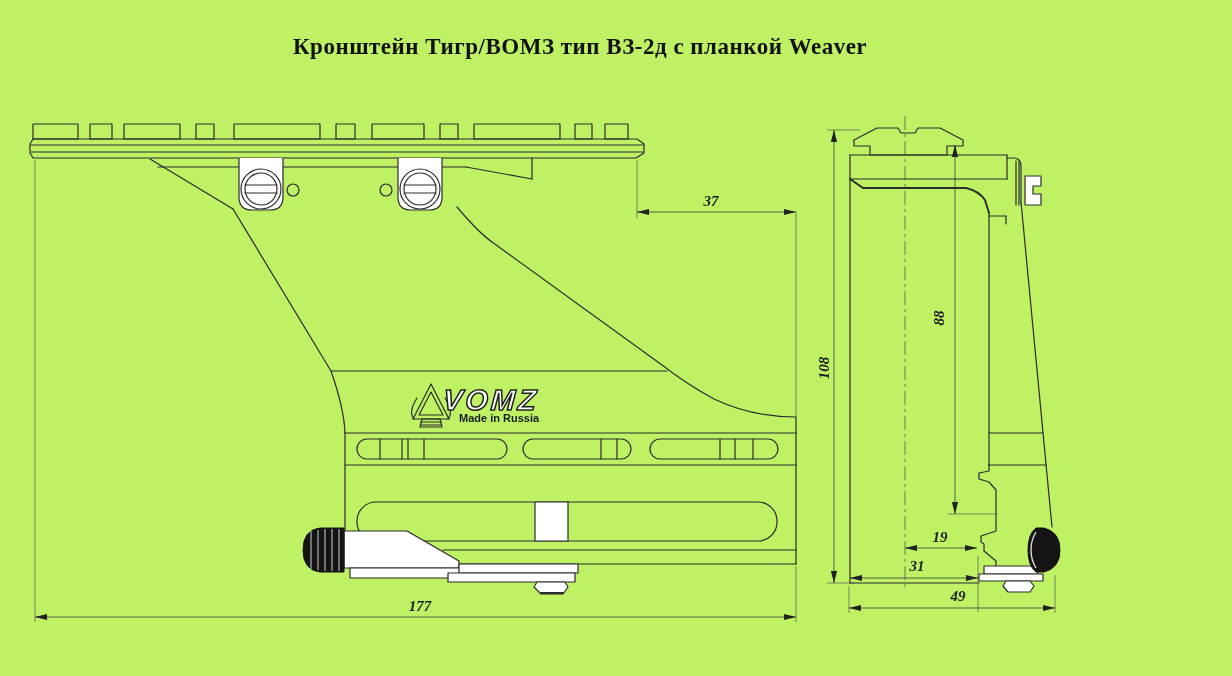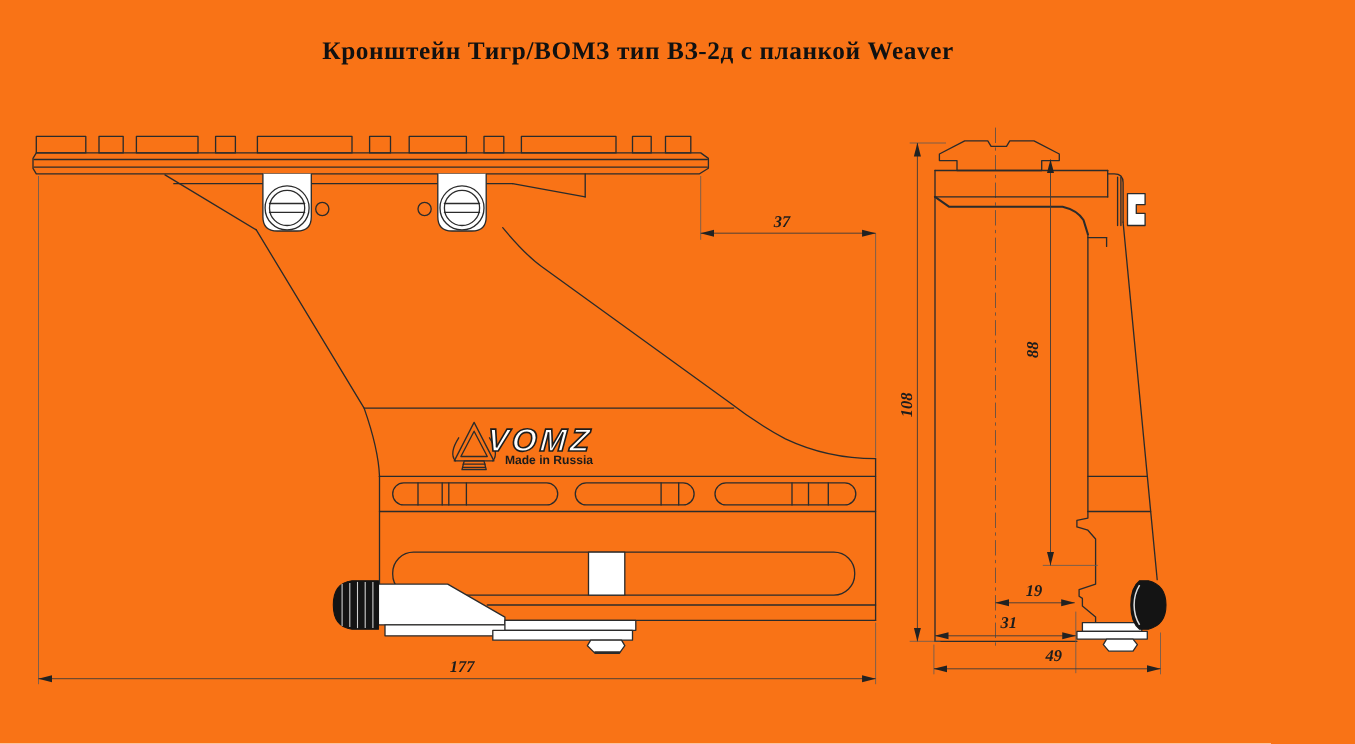--- a/index.html
+++ b/index.html
@@ -1,16 +1,16 @@
 <!DOCTYPE html>
 <html><head>
 <meta charset="utf-8">
 <style>
   html,body{margin:0;padding:0;background:#fff;width:1232px;height:676px;overflow:hidden;}
-  #stage{position:relative;width:1232px;height:676px;background:#f97316;font-family:"Liberation Serif",serif;}
+  #stage{position:relative;width:1232px;height:676px;background:#bef264;font-family:"Liberation Serif",serif;}
   #title{position:absolute;left:170px;top:34px;width:820px;text-align:center;
          font:700 23px "Liberation Serif",serif;color:#111;letter-spacing:.5px;}
   svg{position:absolute;left:0;top:0;}
   .p   {stroke:#2b2b2b;stroke-width:1.2;fill:none;stroke-linejoin:round;stroke-linecap:round;}
   .p2  {stroke:#2b2b2b;stroke-width:1.9;fill:none;stroke-linejoin:round;stroke-linecap:round;}
   .pf  {stroke:#2b2b2b;stroke-width:1.2;fill:#fff;stroke-linejoin:round;}
   .thin{stroke:#5a5a5a;stroke-width:.7;fill:none;}
   .dim {stroke:#3a3a3a;stroke-width:.8;fill:none;}
   .cl  {stroke:#4a4a4a;stroke-width:.7;fill:none;stroke-dasharray:14 4 3 4;}
   .dtxt{font:italic 700 15px "Liberation Serif",serif;fill:#1d1d1d;}

